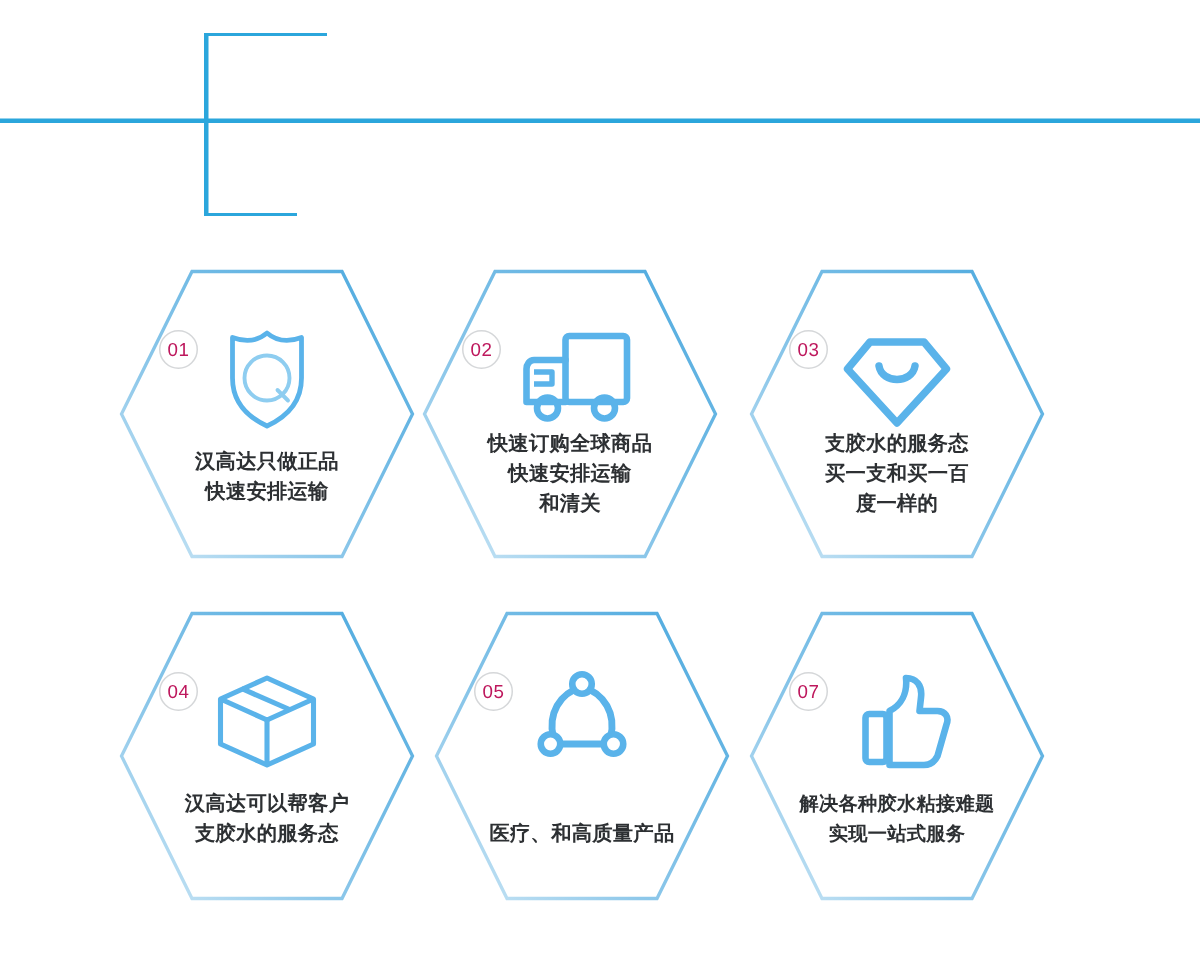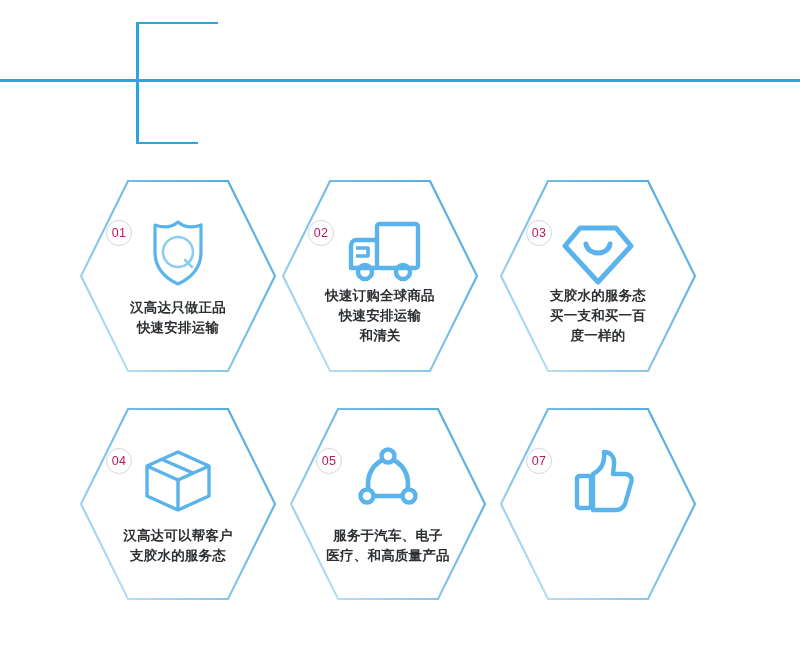--- a/index.html
+++ b/index.html
@@ -316,21 +316,20 @@
             <svg viewBox="0 0 86 74" fill="none">
         <path d="M43 14 C58 18 66 32 62 48" stroke="#5ab3ea" stroke-width="4.6" stroke-linecap="round"></path>
         <path d="M43 14 C28 18 20 32 24 48" stroke="#5ab3ea" stroke-width="4.6" stroke-linecap="round"></path>
         <path d="M26 52 L60 52" stroke="#5ab3ea" stroke-width="4.6" stroke-linecap="round"></path>
         <circle cx="43" cy="12" r="6.5" stroke="#5ab3ea" stroke-width="4.4" fill="#fff"></circle>
         <circle cx="22" cy="52" r="6.5" stroke="#5ab3ea" stroke-width="4.4" fill="#fff"></circle>
         <circle cx="64" cy="52" r="6.5" stroke="#5ab3ea" stroke-width="4.4" fill="#fff"></circle>
       </svg>
           </div>
        <div class="card-text">
-         <div>服务于汽车、电子</div>
             <div>医疗、和高质量产品</div>
        </div>
      </div>
       </div>
       <div class="hex-card c5">
         <svg class="hex-svg" viewBox="0 0 200 196" fill="none" preserveAspectRatio="none">
     <defs>
       <linearGradient id="hg5" x1="0" y1="1" x2="1" y2="0">
         <stop offset="0%" stop-color="#cfe8f6"></stop>
         <stop offset="35%" stop-color="#8ec8ea"></stop>
@@ -340,17 +339,21 @@
     <path d="M50 3 L150 3 L197 98 L150 193 L50 193 L3 98 Z" stroke="url(#hg5)" stroke-width="2.2" fill="#ffffff" fill-opacity="0"></path>
   </svg>
         <div class="hex-inner">
        <div class="badge">07</div>
        <div class="icon-wrap">
             <svg viewBox="0 0 86 74" fill="none">
         <path d="M38 66 L38 30 C46 26 50 18 49 8 C56 8 60 13 59 21 L58 30 L70 30 C75 30 78 34 76 39 L70 60 C68 64 65 66 61 66 Z" stroke="#5ab3ea" stroke-width="4.4" stroke-linejoin="round"></path>
         <rect x="22" y="32" width="14" height="32" rx="2.5" stroke="#5ab3ea" stroke-width="4.4"></rect>
       </svg>
           </div>
+       <div class="card-text wide">
+         <div>解决各种胶水粘接难题</div>
+            <div>实现一站式服务</div>
+       </div>
      </div>
       </div>
     </div>
 
 </div>
 
 </body></html>

